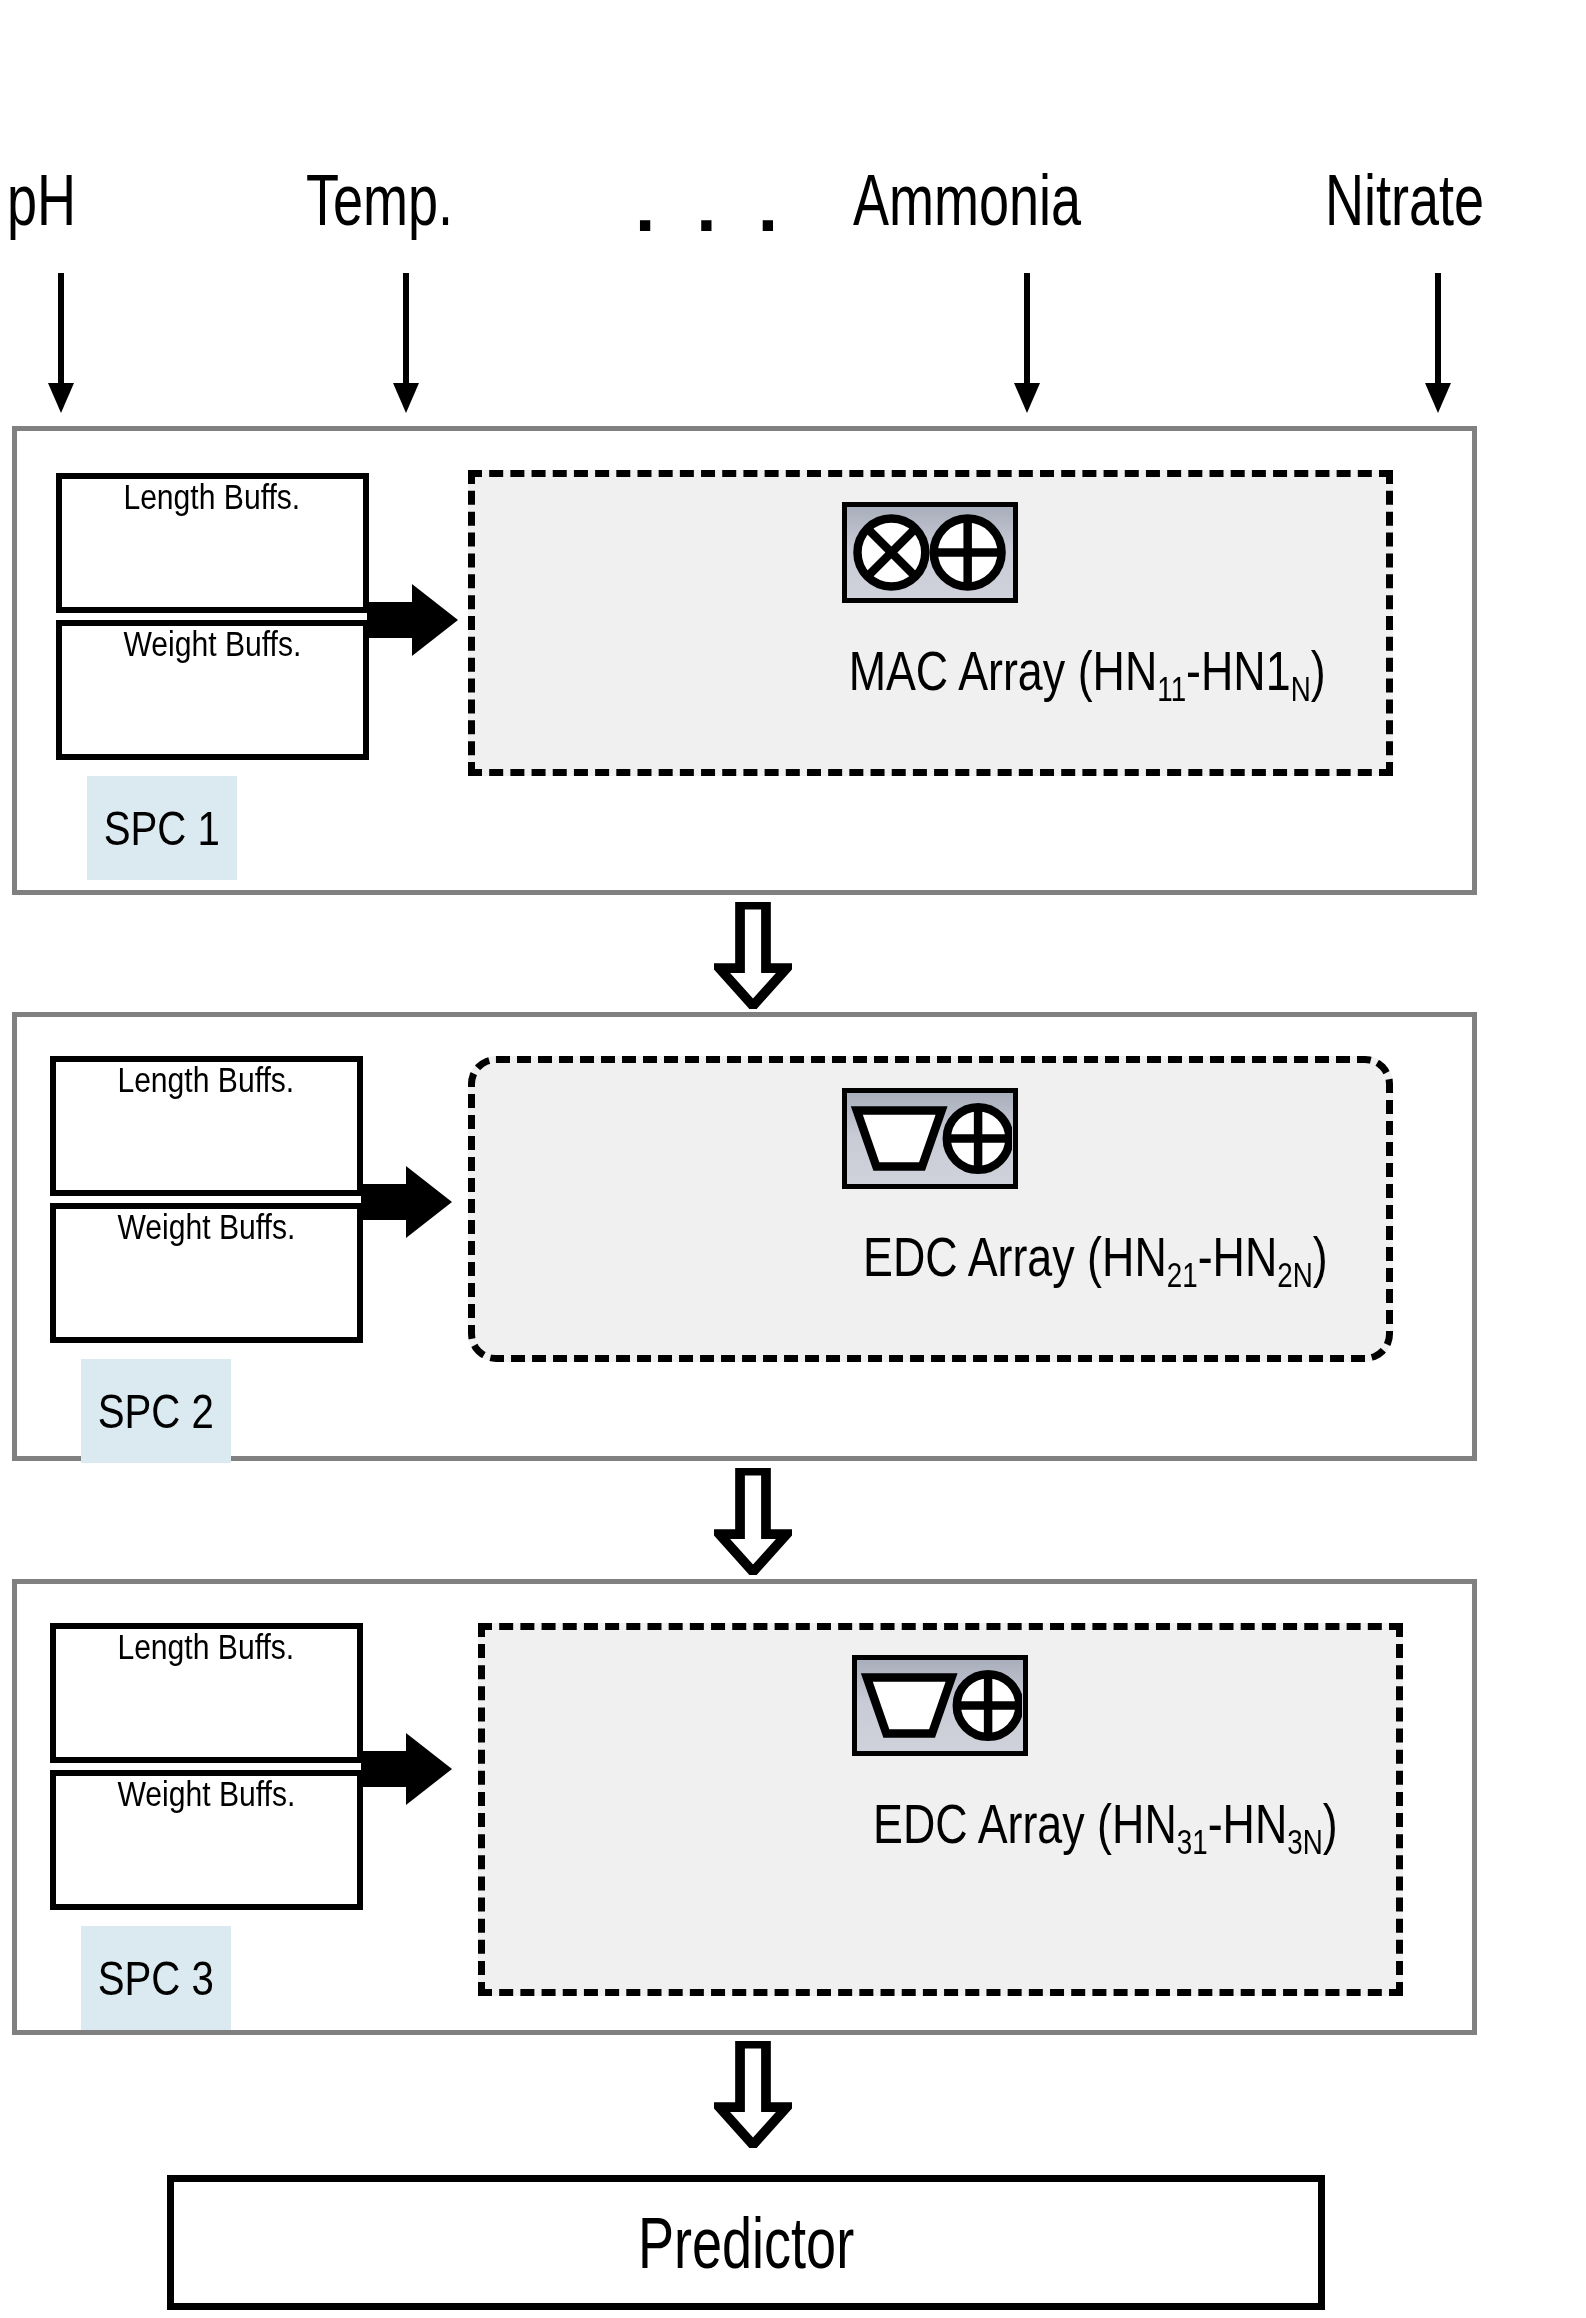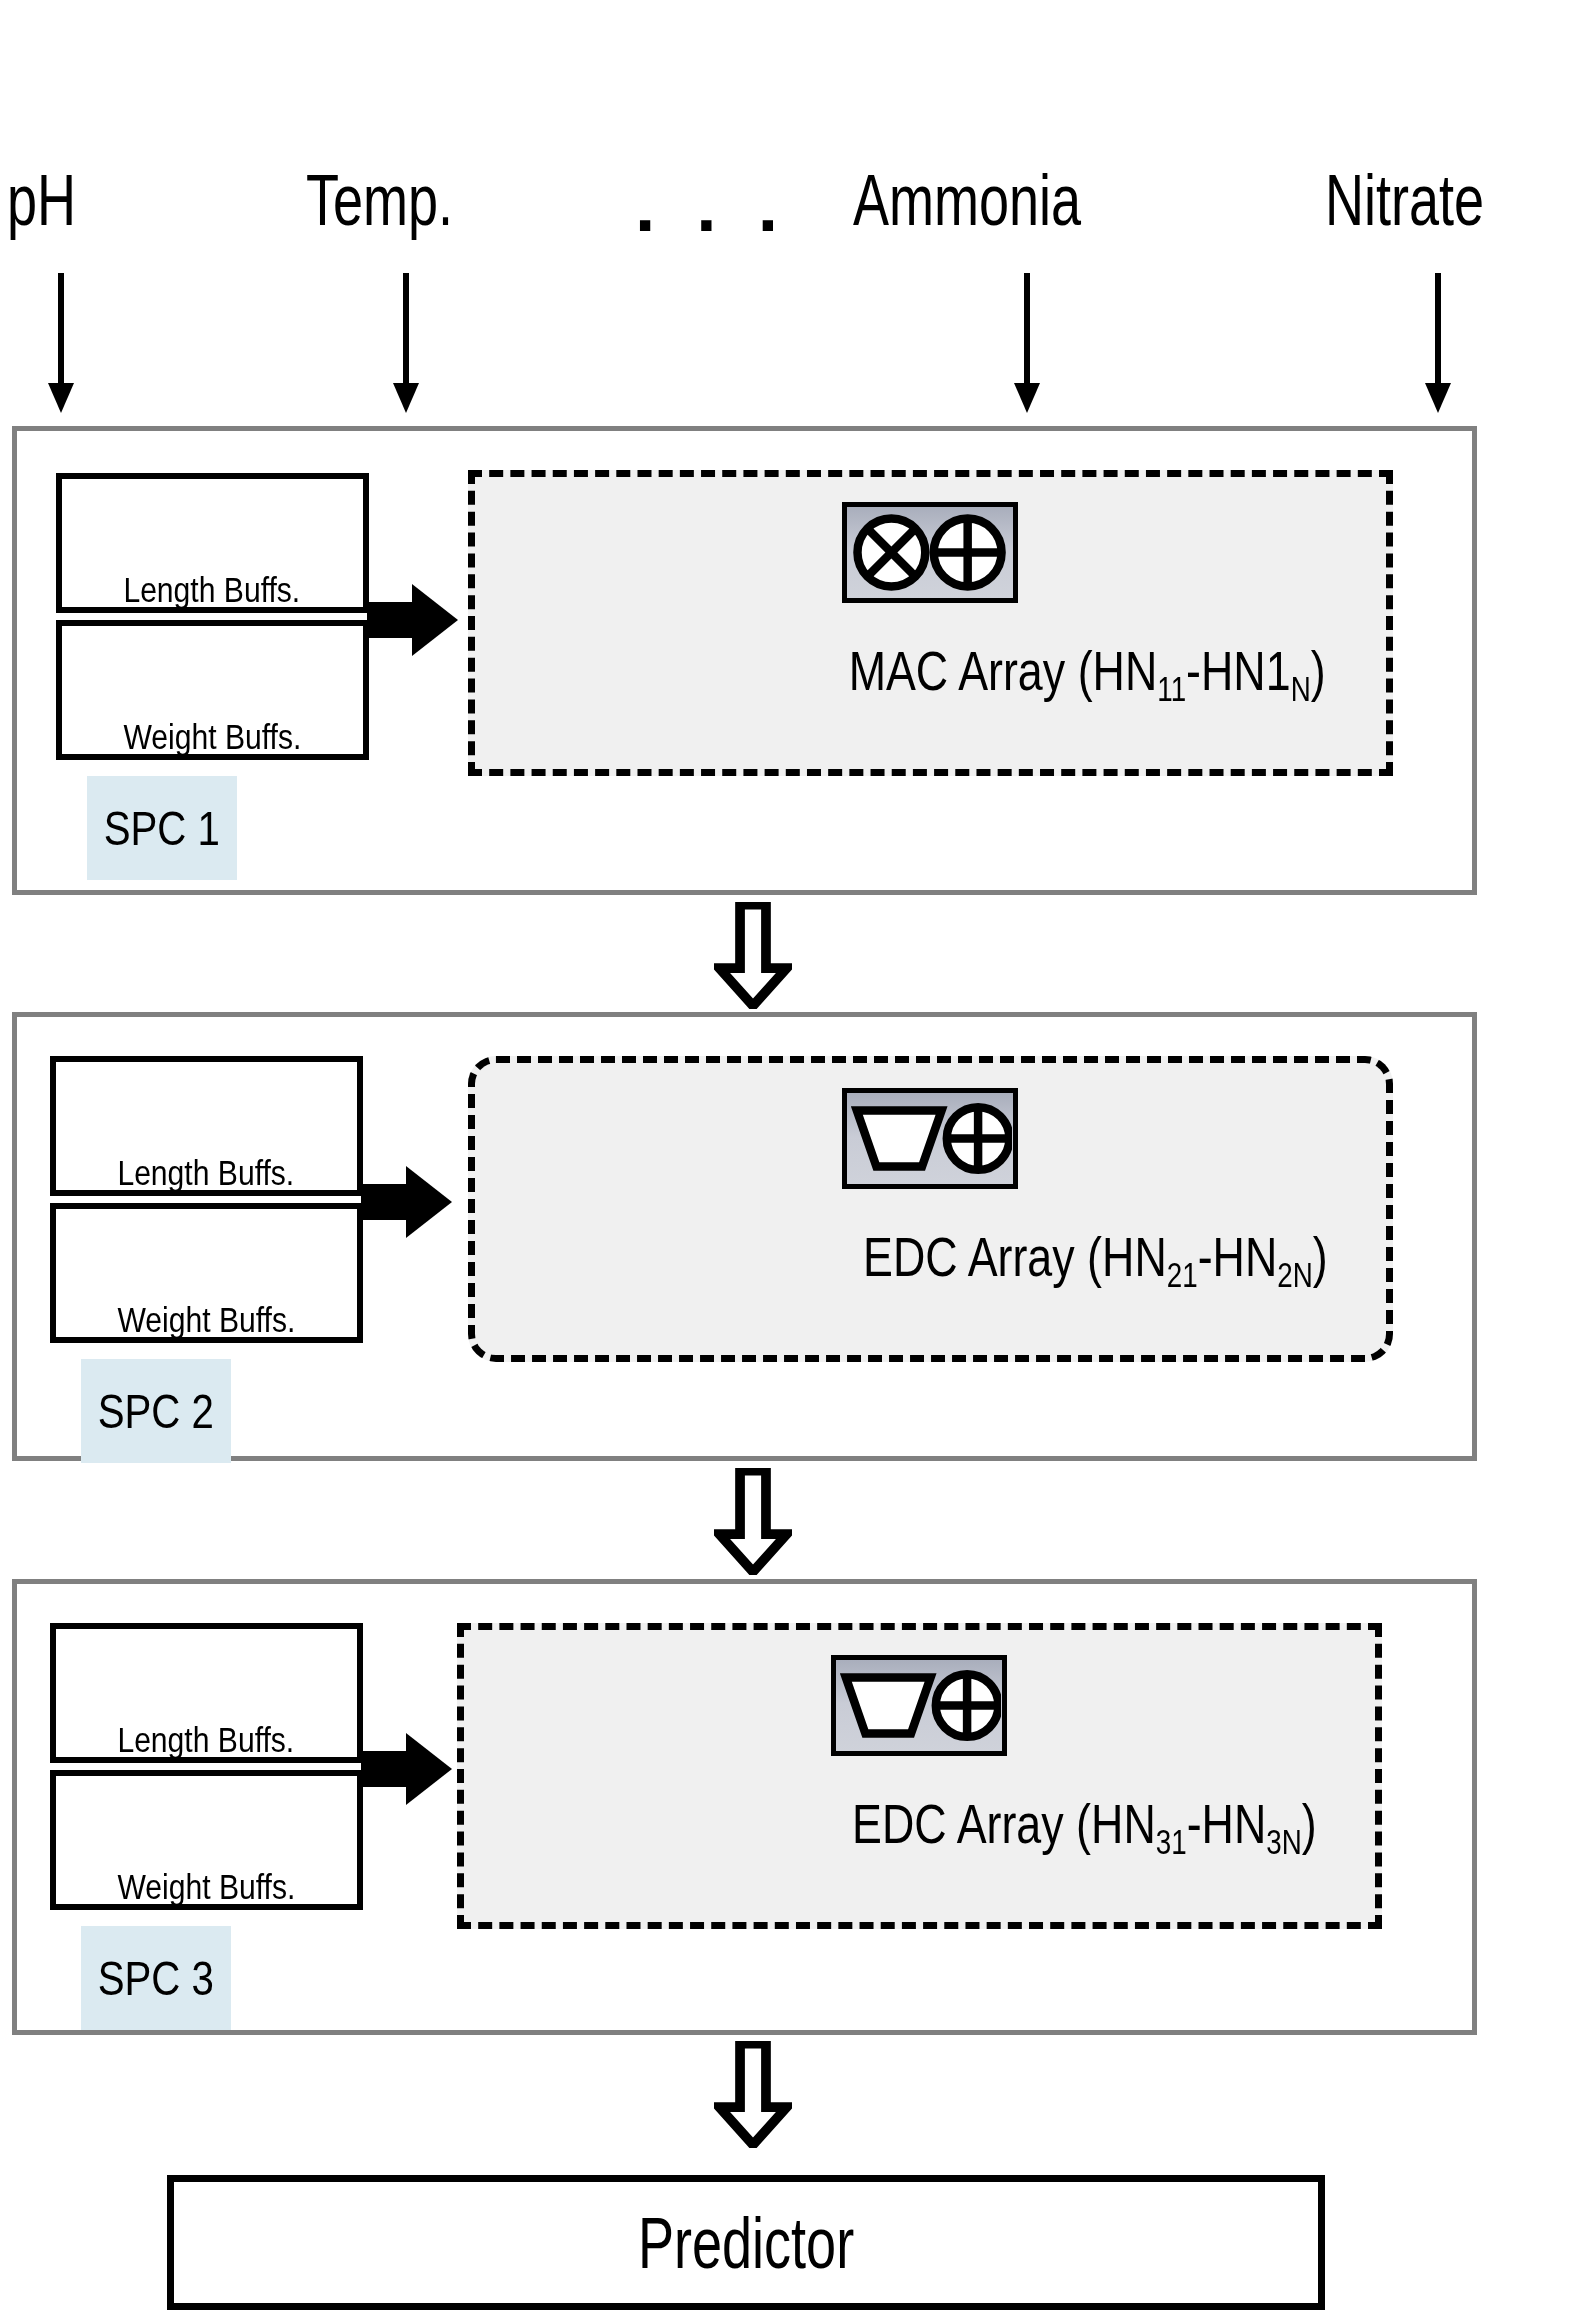--- a/index.html
+++ b/index.html
@@ -85,21 +85,21 @@
     border: 5.2px solid #808080;
     background: #ffffff;
   }
 
   
   .buff-box {
     position: absolute;
     border: 6.5px solid #000;
     background: #fff;
     display: flex;
-    align-items: flex-end;
+    align-items: flex-start;
     justify-content: center;
   }
   .buff-box span {
     font-size: 35px;
     line-height: 1;
     color: #000;
     white-space: nowrap;
     transform: scaleX(0.86);
   }
 
@@ -318,21 +318,21 @@
 
     <div class="fat-arrow" style="left:344px; top:148px; width:91px; height:73px;">
       <div class="f-shaft" style="width:52px;"></div>
       <div class="f-head"></div>
     </div>
 
     <div class="spc-tag" style="left:64px; top:342px; width:150px; height:104px;">
       <span>SPC 3</span>
     </div>
 
-    <div class="array-region" style="left:440px; top:39px; width:925px; height:306px;">
+    <div class="array-region" style="left:461px; top:39px; width:925px; height:373px;">
 
       <div class="icon-chip" style="left:50%; margin-left:-88px; top:25px; width:176px; height:101px;">
         <svg width="163" height="85" viewBox="0 0 250 130">
           <polygon points="12,22 142,22 112,108 42,108" fill="#ffffff" stroke="#000" stroke-width="13" stroke-linejoin="miter"></polygon>
           <circle cx="198" cy="65" r="48" fill="#ffffff" stroke="#000" stroke-width="13"></circle>
           <line x1="198" y1="17" x2="198" y2="113" stroke="#000" stroke-width="13"></line>
           <line x1="150" y1="65" x2="246" y2="65" stroke="#000" stroke-width="13"></line>
         </svg>
       </div>
 

